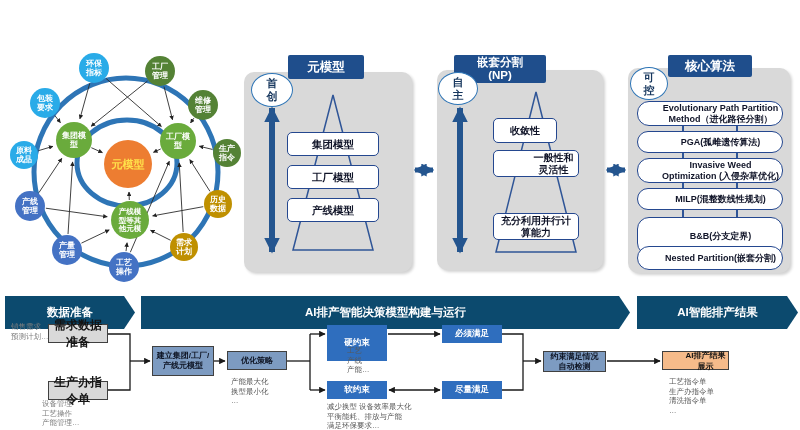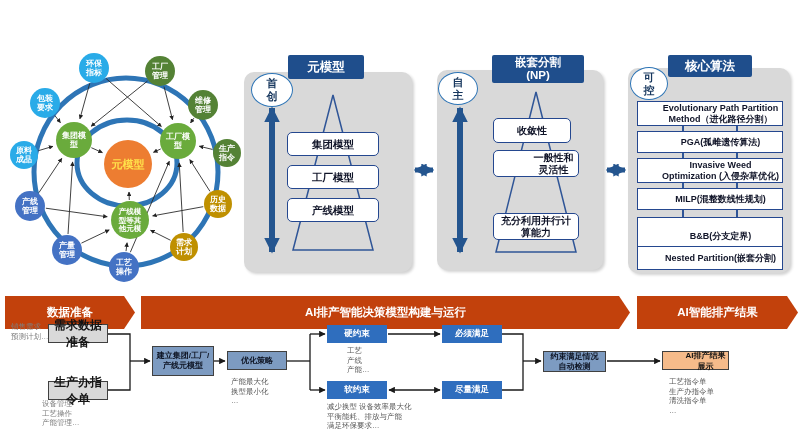--- a/index.html
+++ b/index.html
@@ -15,22 +15,22 @@
          border-radius:2px;white-space:pre-line;line-height:13px;}
   .pbadge{position:absolute;background:#fff;border:1.6px solid #2E75B6;border-radius:50%;
           color:#17375E;font-weight:bold;font-size:11px;line-height:13px;z-index:4;
           display:flex;align-items:center;justify-content:center;text-align:center;
           white-space:pre-line;box-sizing:border-box;}
   .pitem{position:absolute;background:#fff;border:1.5px solid #24478F;border-radius:5px;
          color:#101428;font-weight:bold;z-index:3;box-sizing:border-box;padding:0 3px;
          display:flex;align-items:center;justify-content:center;text-align:center;}
   .p1i{font-size:10.5px;line-height:12px;}
   .p2i{font-size:10px;line-height:11.5px;}
-  .p3i{font-size:9px;line-height:10.5px;border-radius:0;padding-left:24px;}
-  .chev{position:absolute;top:296px;height:33px;background:#c2410c;color:#fff;
+  .p3i{font-size:9px;line-height:10.5px;border-radius:12px;padding-left:24px;}
+  .chev{position:absolute;top:296px;height:33px;background:#0c4a6e;color:#fff;
         font-weight:bold;font-size:11.5px;z-index:1;
         display:flex;align-items:center;justify-content:center;
         clip-path:polygon(0 0,calc(100% - 11px) 0,100% 50%,calc(100% - 11px) 100%,0 100%);}
   .fbox{position:absolute;display:flex;align-items:center;justify-content:center;
         text-align:center;font-weight:bold;z-index:3;box-sizing:border-box;
         white-space:pre-line;}
   .fgray{background:#D9D9D9;border:1.5px solid #404040;color:#141414;font-size:12px;}
   .fsteel{background:#7D9BC1;border:1.5px solid #404040;color:#0d1322;font-size:8px;line-height:10px;}
   .fblue{background:#2F6EBE;color:#fff;font-size:8.5px;}
   .forange{background:#F6BB8A;border:1.5px solid #404040;color:#141414;font-size:8px;padding-left:20px;}
@@ -179,25 +179,25 @@
 
   <div class="pbody" style="left:244px;top:72px;width:168px;height:200px;"></div>
   <div class="phead" style="left:288px;top:55px;width:76px;height:24px;font-size:12.5px;">元模型</div>
   <div class="pbadge" style="left:251px;top:73px;width:42px;height:34px;">首
 创</div>
   <div class="pitem p1i" style="left:287px;top:132px;width:92px;height:24px;">集团模型</div>
   <div class="pitem p1i" style="left:287px;top:165px;width:92px;height:24px;">工厂模型</div>
   <div class="pitem p1i" style="left:287px;top:198px;width:92px;height:24px;">产线模型</div>
 
   <div class="pbody" style="left:437px;top:70px;width:166px;height:200px;"></div>
-  <div class="phead" style="left:492px;top:55px;width:92px;height:28px;font-size:11.5px;">嵌套分割
+  <div class="phead" style="left:454px;top:55px;width:92px;height:28px;font-size:11.5px;">嵌套分割
 (NP)</div>
   <div class="pbadge" style="left:438px;top:72px;width:40px;height:33px;">自
 主</div>
-  <div class="pitem p2i" style="left:493px;top:118px;width:78px;height:25px;">收敛性</div>
+  <div class="pitem p2i" style="left:493px;top:118px;width:64px;height:25px;">收敛性</div>
   <div class="pitem p2i" style="left:493px;top:150px;width:86px;height:27px;padding-left:38px;">一般性和灵活性</div>
   <div class="pitem p2i" style="left:493px;top:213px;width:86px;height:27px;">充分利用并行计算能力</div>
 
   <div class="pbody" style="left:628px;top:68px;width:162px;height:205px;"></div>
   <div class="phead" style="left:668px;top:55px;width:84px;height:22px;font-size:12.5px;">核心算法</div>
   <div class="pbadge" style="left:630px;top:67px;width:38px;height:33px;">可
 控</div>
   <div class="pitem p3i" style="left:637px;top:101px;width:146px;height:25px;">Evolutionary Path Partition Method（进化路径分割）</div>
   <div class="pitem p3i" style="left:637px;top:131px;width:146px;height:22px;">PGA(孤雌遗传算法)</div>
   <div class="pitem p3i" style="left:637px;top:158px;width:146px;height:25px;">Invasive Weed Optimization (入侵杂草优化)</div>
@@ -207,21 +207,21 @@
 
   <div class="chev" style="left:5px;width:130px;">数据准备</div>
   <div class="chev" style="left:141px;width:489px;">AI排产智能决策模型构建与运行</div>
   <div class="chev" style="left:637px;width:161px;">AI智能排产结果</div>
 
   <div class="fbox fgray" style="left:48px;top:324px;width:60px;height:19px;">需求数据准备</div>
   <div class="fbox fgray" style="left:48px;top:381px;width:60px;height:19px;">生产办指令单</div>
   <div class="fbox fsteel" style="left:152px;top:346px;width:62px;height:30px;">建立集团/工厂/
 产线元模型</div>
   <div class="fbox fsteel" style="left:227px;top:351px;width:60px;height:19px;">优化策略</div>
-  <div class="fbox fblue" style="left:327px;top:325px;width:60px;height:18px;">硬约束</div>
+  <div class="fbox fblue" style="left:327px;top:325px;width:60px;height:36px;">硬约束</div>
   <div class="fbox fblue" style="left:327px;top:381px;width:60px;height:18px;">软约束</div>
   <div class="fbox fblue" style="left:442px;top:325px;width:60px;height:18px;">必须满足</div>
   <div class="fbox fblue" style="left:442px;top:381px;width:60px;height:18px;">尽量满足</div>
   <div class="fbox fsteel" style="left:543px;top:351px;width:63px;height:21px;">约束满足情况
 自动检测</div>
   <div class="fbox forange" style="left:662px;top:351px;width:67px;height:19px;">AI排产结果展示</div>
 
   <div class="fnote light" style="left:11px;top:322px;">销售需求
 预测计划…</div>
   <div class="fnote light" style="left:11px;top:399px;margin-left:31px;">设备管理

